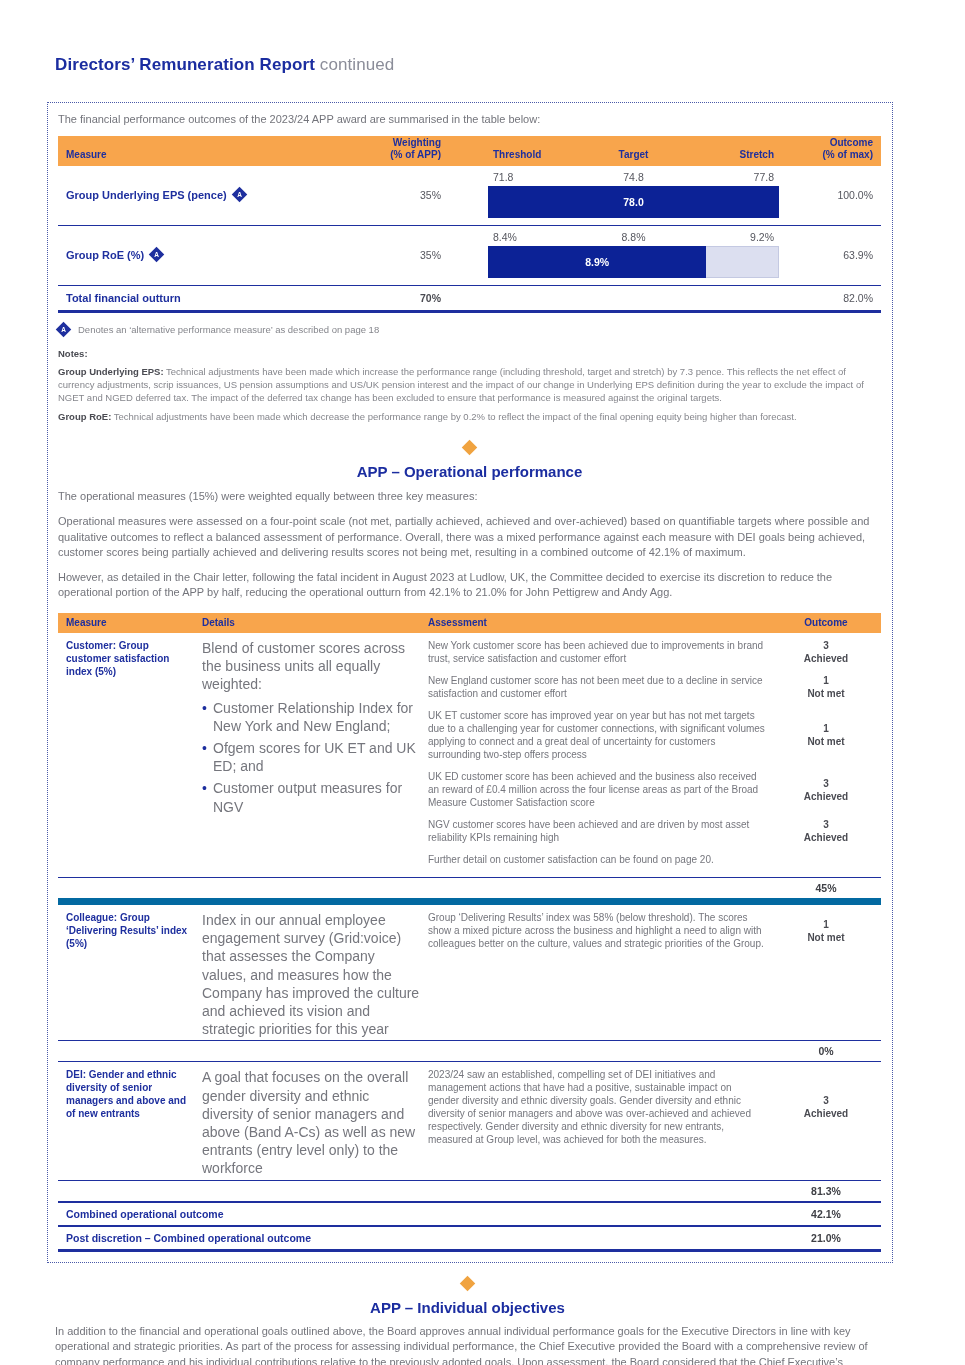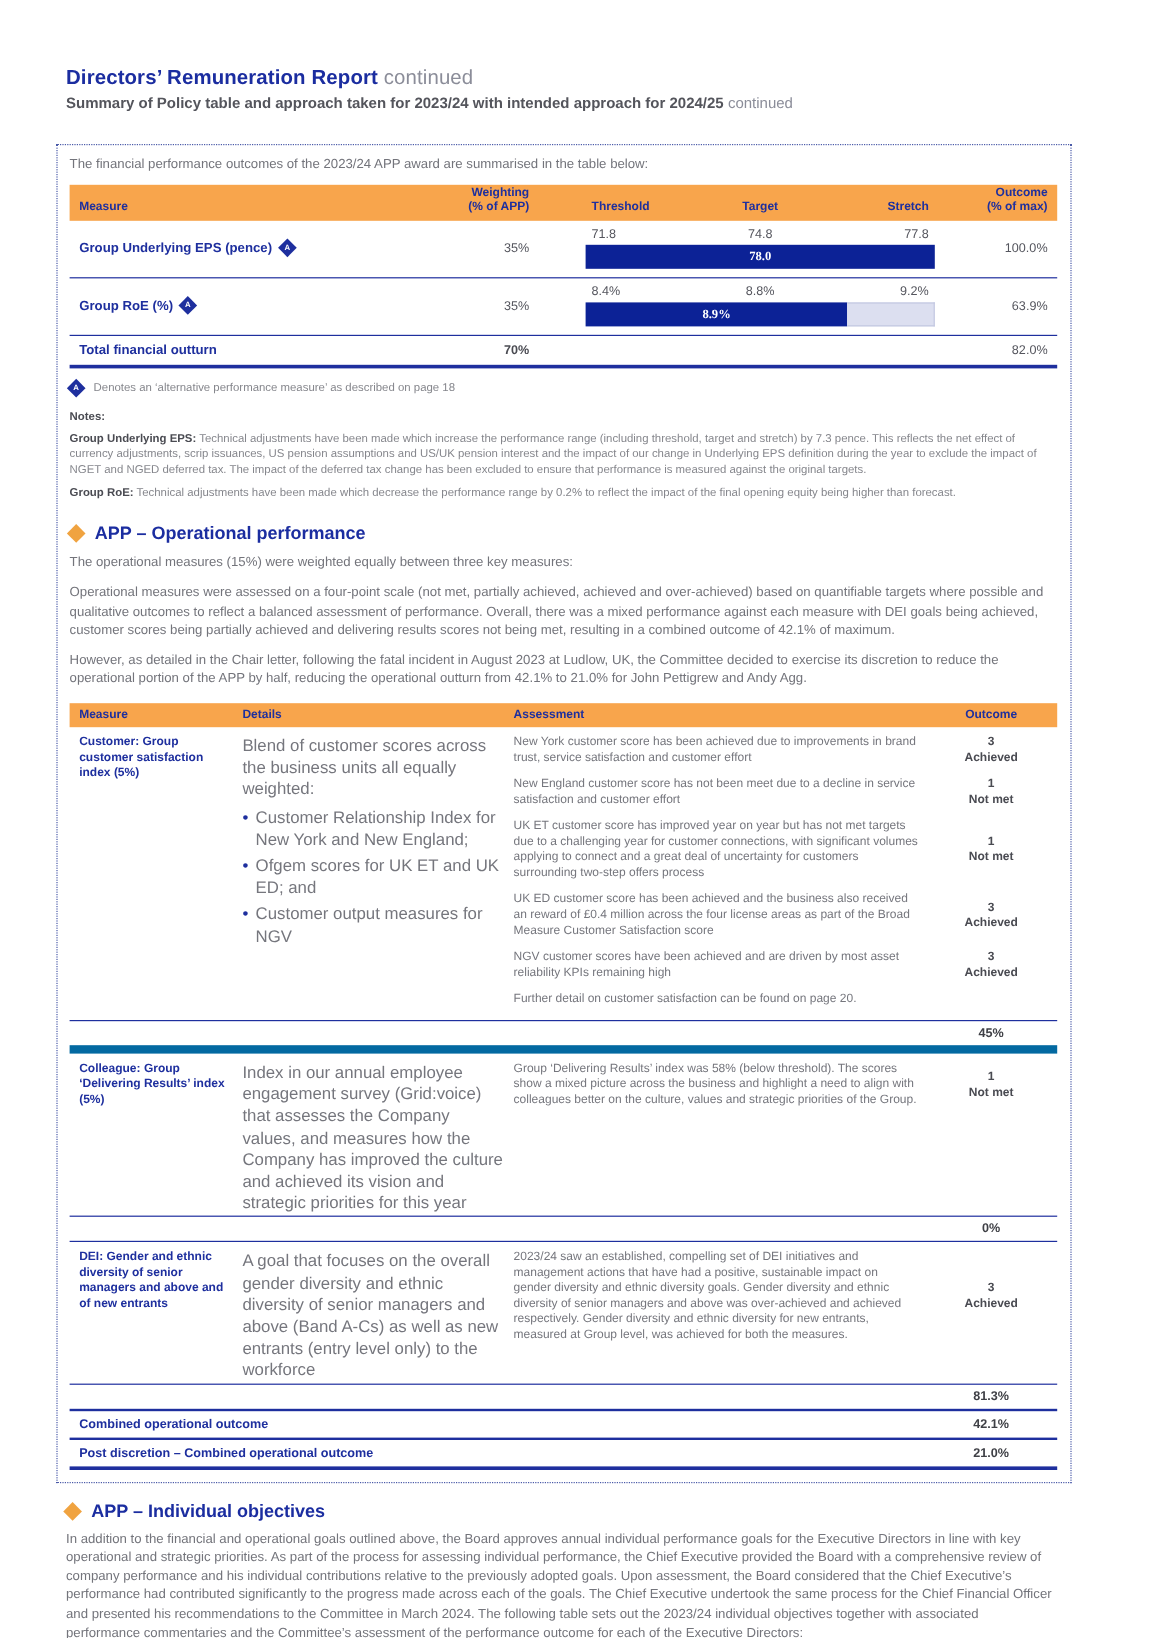--- a/index.html
+++ b/index.html
@@ -30,42 +30,42 @@
   .tristub span:nth-child(1){ flex:1; text-align:left; }
   .tristub span:nth-child(2){ flex:1; text-align:center; }
   .tristub span:nth-child(3){ flex:1; text-align:right; }
   .finrow { display:flex; align-items:center; padding:5px 8px 7px 8px; border-bottom:1px solid #1e2f9e; }
   .finrow .measure { font-size:11px; font-weight:bold; color:#1e2f9e; display:flex; align-items:center; gap:7px; }
   .finrow .weight { font-size:10.5px; color:#55565e; }
   .bar-labels { display:flex; padding:0 5px; font-size:10.5px; color:#55565e; margin-bottom:3px; }
   .bar-labels span:nth-child(1){ flex:1; text-align:left; }
   .bar-labels span:nth-child(2){ flex:1; text-align:center; }
   .bar-labels span:nth-child(3){ flex:1; text-align:right; }
-  .bar-track { display:flex; height:20px; width:100%;font-family:Liberation Serif, serif; }
+  .bar-track { display:flex; height:32px; width:100%; }
   .bar-fill { background:#0c2296; display:flex; align-items:center; justify-content:center; }
   .bar-val { color:#ffffff; font-size:10.5px; font-weight:bold; }
   .bar-rest { flex:1; background:#dcdff0; border:1px solid #c4c9e2; border-left:none; }
   .totrow { display:flex; align-items:center; padding:6px 8px; }
   .totrow .measure { font-size:11px; font-weight:bold; color:#1e2f9e; }
   .totrow .weight { font-size:10.5px; font-weight:bold; color:#4a4b52; }
   .totrow .outcome { font-size:10.5px; color:#55565e; }
   .finrow .outcome { font-size:10.5px; color:#55565e; }
 
   
   .apm-ico { position:relative; width:11px; height:11px; background:#1e2f9e; transform:rotate(45deg); display:inline-block; flex:0 0 auto; }
   .apm-ico i { position:absolute; left:0; top:0; width:11px; height:11px; transform:rotate(-45deg); color:#fff; font-style:normal; font-size:6.5px; font-weight:bold; display:flex; align-items:center; justify-content:center; }
 
   
   .apmnote { display:flex; align-items:center; gap:9px; margin-top:11px; font-size:9.5px; color:#85868c; }
   .notes-label { margin-top:13px; font-size:9.5px; font-weight:bold; color:#4a4b52; }
   .note { margin-top:6px; font-size:9.5px; line-height:1.38; color:#85868c; }
   .note b { color:#4a4b52; }
 
   
-  .sec-head { display:flex; align-items:center; gap:10px; margin-top:19px; }
+  .sec-head { display:flex; align-items:center; gap:10px; margin-top:19px;flex-direction:column; }
   .diamond { width:11px; height:11px; background:#f0a340; transform:rotate(45deg); flex:0 0 auto; }
   .sec-head h3 { font-size:15px; font-weight:bold; color:#1b2da0; }
 
   .para { margin-top:9px; font-size:11px; line-height:1.42; color:#73747b; }
   ul.blist { margin-top:9px; list-style:none; }
   ul.blist li { position:relative; padding-left:14px; font-size:11px; color:#73747b; margin-bottom:8px; }
   ul.blist li::before { content:"•"; position:absolute; left:1px; color:#1e2f9e; }
 
   
   .op { margin-top:12px; border-bottom:3px solid #1e2f9e; }
@@ -98,21 +98,20 @@
   .footer .right { position:absolute; right:0; top:1px; font-size:10px; color:#85868c; }
   .footer .right b { color:#1e2f9e; margin-right:14px; }
 </style>
 </head>
 <body>
 
 <div class="page">
   <div class="content">
 
     <div class="h1"><span>Directors’ Remuneration Report</span><span class="suffix"> continued</span></div>
-    <div class="h2"><span>Summary of Policy table and approach taken for 2023/24 with intended approach for 2024/25</span><span class="suffix"> continued</span></div>
 
     <div class="box">
       <div class="intro">The financial performance outcomes of the 2023/24 APP award are summarised in the table below:</div>
 
       <div class="fin">
         <div class="finhead">
           <div class="c-measure">Measure</div>
           <div class="c-weight"><span>Weighting</span><br><span>(% of APP)</span></div>
           <div class="c-bars tristub">
             <span>Threshold</span>

